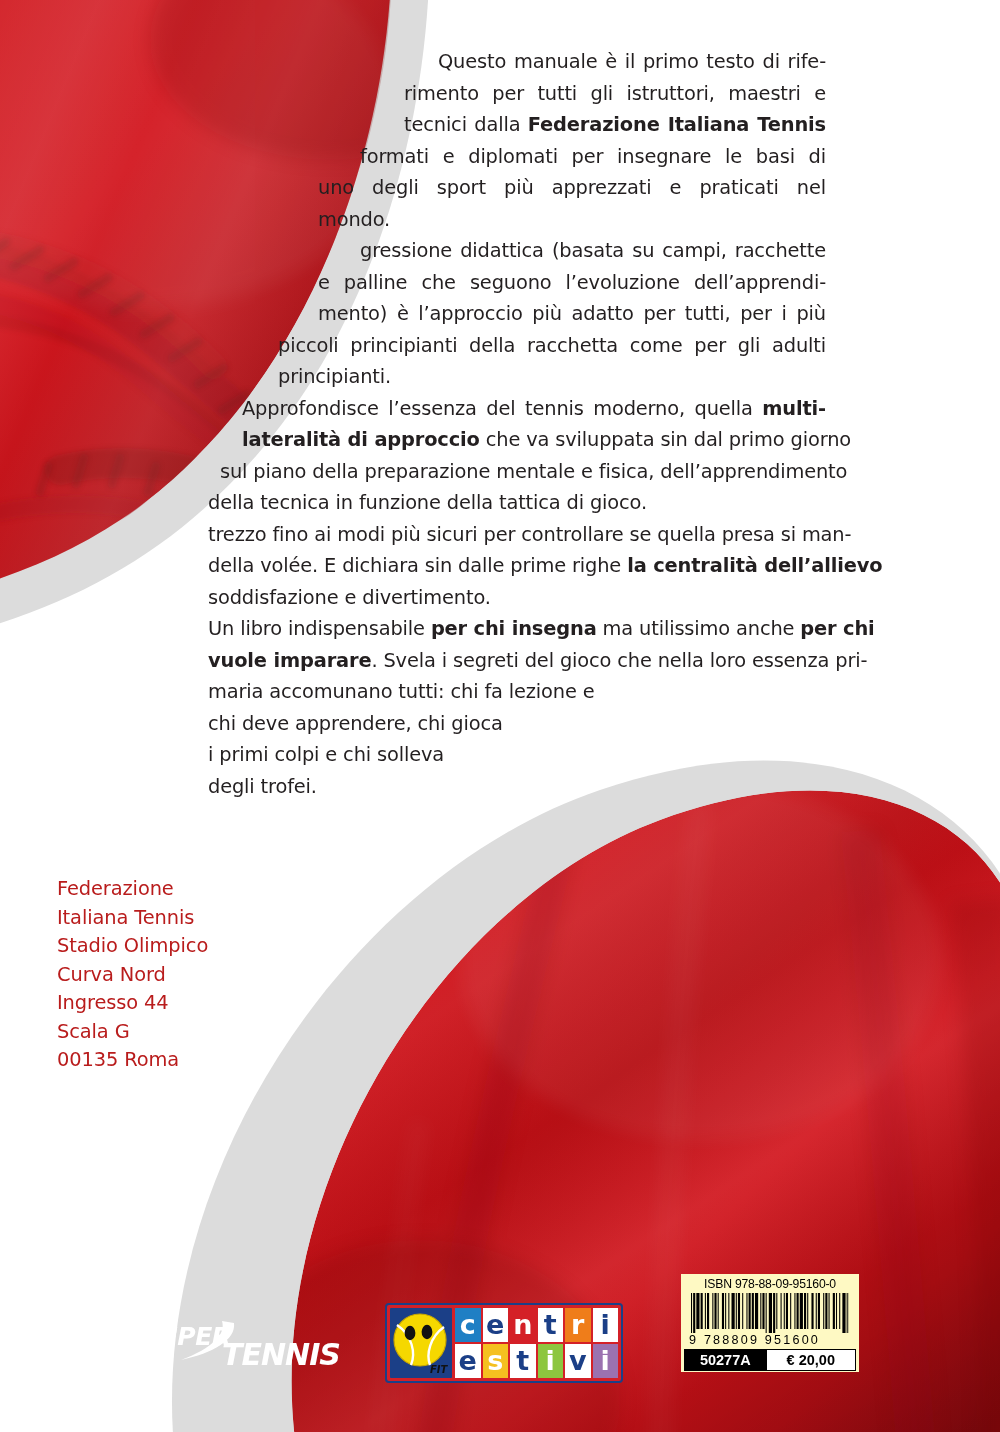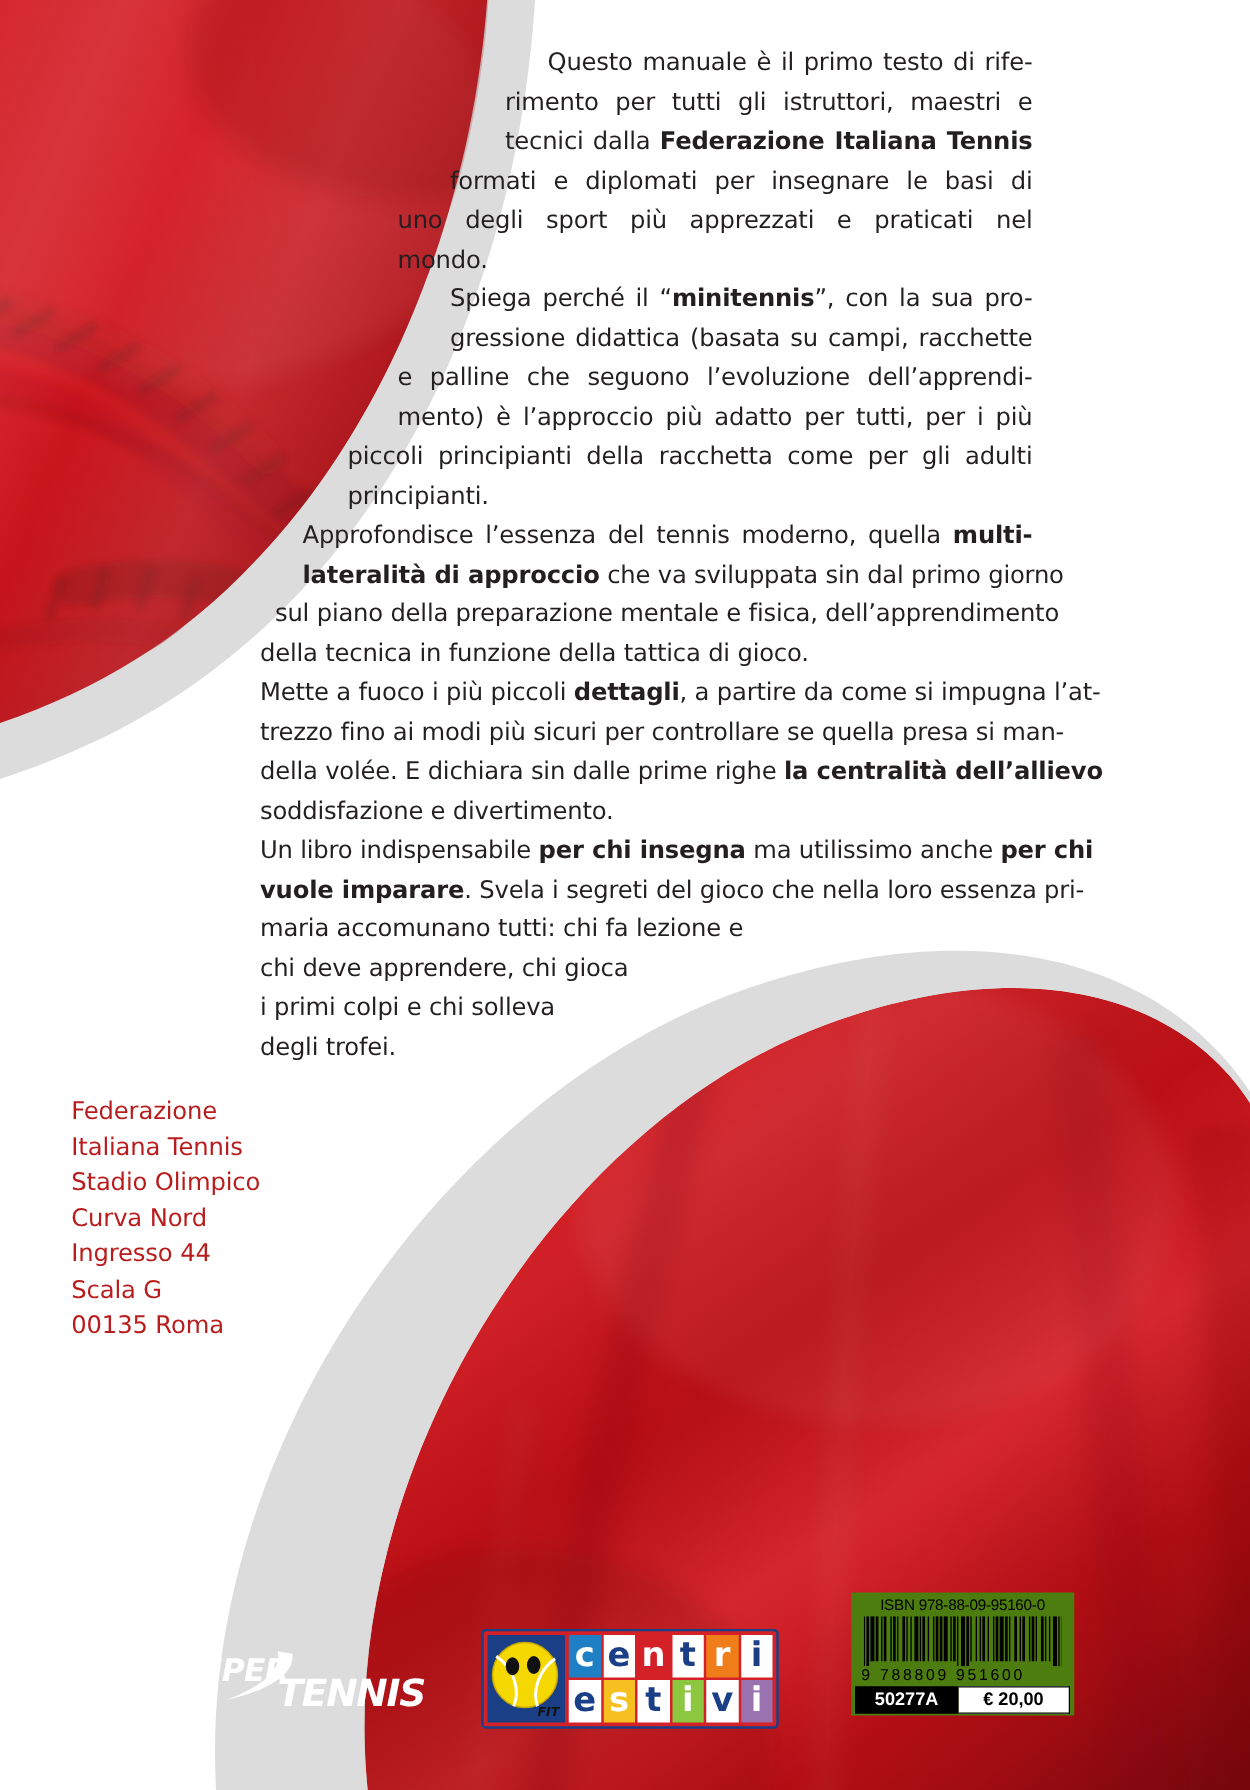--- a/index.html
+++ b/index.html
@@ -22,21 +22,21 @@
     inset: 0;
     width: 1000px;
     height: 1432px;
     pointer-events: none;
   }
 
   
   .blurb {
     position: absolute;
     left: 208px;
-    top: 34px;
+    top: 46px;
     width: 618px;
     font-family: "DejaVu Sans", sans-serif;
     font-size: 19.4px;
     line-height: 31.5px;
     color: #231f20;
     letter-spacing: -0.15px;
     z-index: 5;
   }
   .blurb p {
     margin: 0;
@@ -137,21 +137,21 @@
   }
   .centri .tile span { transform: translateY(-1px); }
 
   
   .barcode-block {
     position: absolute;
     left: 681px;
     top: 1274px;
     width: 178px;
     height: 98px;
-    background: #4d7c0f;
+    background: #fef9c3;
     z-index: 6;
     box-sizing: border-box;
     display: flex;
     flex-direction: column;
     padding: 3px 6px 0 6px;
   }
   .barcode-isbn {
     font-family: "Liberation Sans", sans-serif;
     font-size: 12.2px;
     color: #000;
@@ -328,37 +328,35 @@
     <p>
       <span class="jl line-pad-1">Questo manuale è il primo testo di rife-</span>
       <span class="jl line-pad-2">rimento per tutti gli istruttori, maestri e</span>
       <span class="jl line-pad-2">tecnici dalla <b>Federazione Italiana Tennis</b></span>
       <span class="jl line-pad-3">formati e diplomati per insegnare le basi di</span>
       <span class="jl line-pad-4">uno degli sport più apprezzati e praticati nel</span>
       <span class="jl-last line-pad-4">mondo.</span>
     </p>
 
     <p>
-      <span class="jl line-pad-3">Spiega perché il “<b>minitennis</b>”, con la sua pro-</span>
       <span class="jl line-pad-3">gressione didattica (basata su campi, racchette</span>
       <span class="jl line-pad-4">e palline che seguono l’evoluzione dell’apprendi-</span>
       <span class="jl line-pad-4">mento) è l’approccio più adatto per tutti, per i più</span>
       <span class="jl line-pad-5">piccoli principianti della racchetta come per gli adulti</span>
       <span class="jl-last line-pad-5">principianti.</span>
     </p>
 
     <p>
       <span class="jl line-pad-6">Approfondisce l’essenza del tennis moderno, quella <b>multi-</b></span>
       <span class="jl line-pad-6"><b>lateralità di approccio</b> che va sviluppata sin dal primo giorno</span>
       <span class="jl line-pad-7">sul piano della preparazione mentale e fisica, dell’apprendimento</span>
       <span class="jl-last">della tecnica in funzione della tattica di gioco.</span>
     </p>
 
     <p>
-      <span class="jl">Mette a fuoco i più piccoli <b>dettagli</b>, a partire da come si impugna l’at-</span>
       <span class="jl">trezzo fino ai modi più sicuri per controllare se quella presa si man-</span>
       <span class="jl">della volée. E dichiara sin dalle prime righe <b>la centralità dell’allievo</b></span>
       <span class="jl-last">soddisfazione e divertimento.</span>
     </p>
 
     <p>
       <span class="jl">Un libro indispensabile <b>per chi insegna</b> ma utilissimo anche <b>per chi</b></span>
       <span class="jl"><b>vuole imparare</b>. Svela i segreti del gioco che nella loro essenza pri-</span>
       <span class="jl-last">maria accomunano tutti: chi fa lezione e</span>
       <span class="jl-last tail">chi deve apprendere, chi gioca</span>

